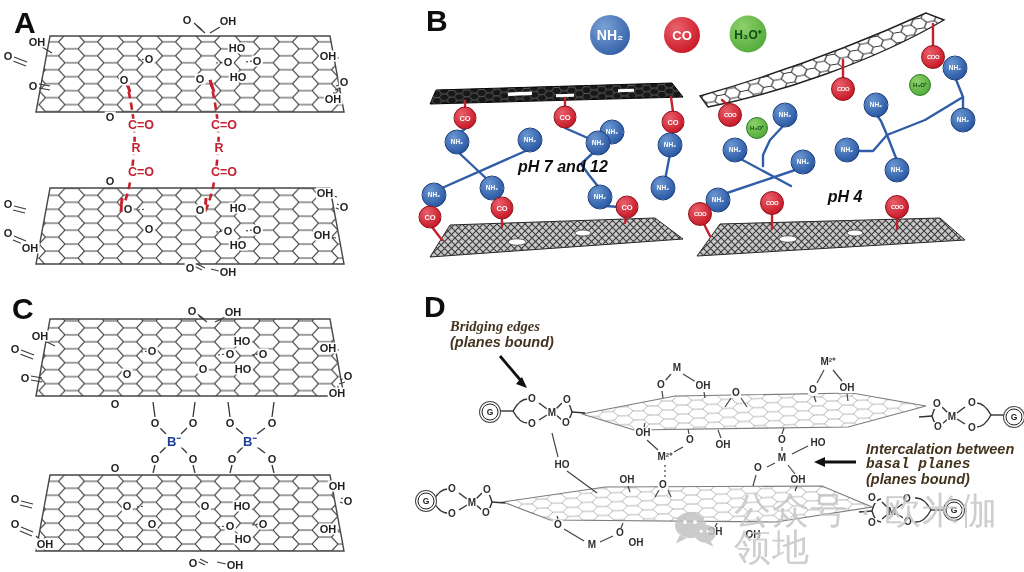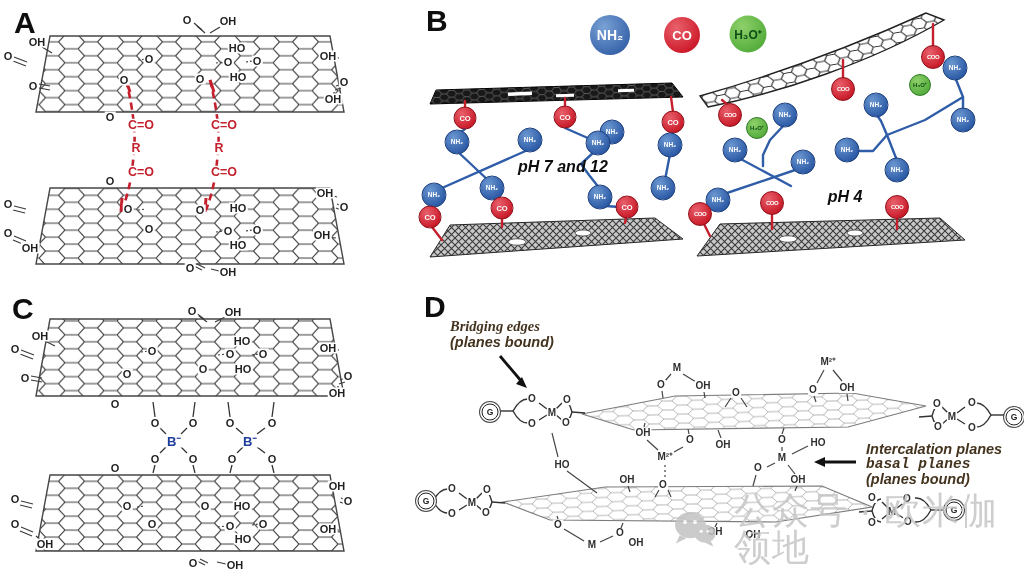--- a/index.html
+++ b/index.html
@@ -428,21 +428,21 @@
         <line x1="80" y1="70" x2="102" y2="96" stroke="#111" stroke-width="2.8"></line>
         <polygon points="107,102 96,98 102,91" fill="#111"></polygon>
         <line x1="436" y1="176" x2="402" y2="176" stroke="#111" stroke-width="2.8"></line>
         <polygon points="394,176 405,171 405,181" fill="#111"></polygon>
       </g>
     </svg>
     <span class="pletter" style="left:4px;top:6px">D</span>
     <div class="layer">
         <span class="it annD left" style="left: 30px; top: 40px; font-family: Liberation Serif, serif;">Bridging edges</span>
         <span class="it annD left" style="left: 30px; top: 56px;">(planes bound)</span>
-        <span class="it annD left" style="left: 446px; top: 163px;">Intercalation planes</span>
+        <span class="it annD left" style="left: 446px; top: 163px;">Intercalation between</span>
         <span class="it annD left" style="left: 446px; top: 178px; font-family: Liberation Mono, monospace;">basal planes</span>
         <span class="it annD left" style="left: 446px; top: 193px;">(planes bound)</span>
         <span class="it circ gC" style="left: 70px; top: 126px;">G</span>
         <span class="it circ gC" style="left: 594px; top: 131px;">G</span>
         <span class="it circ gC" style="left: 6px; top: 215px;">G</span>
         <span class="it circ gC" style="left: 534px; top: 224px;">G</span>
         <span class="it lblD" style="left: 132px; top: 127px;">M</span>
         <span class="it lblD" style="left: 112px; top: 113px;">O</span>
         <span class="it lblD" style="left: 112px; top: 138px;">O</span>
         <span class="it lblD" style="left: 147px; top: 114px;">O</span>

